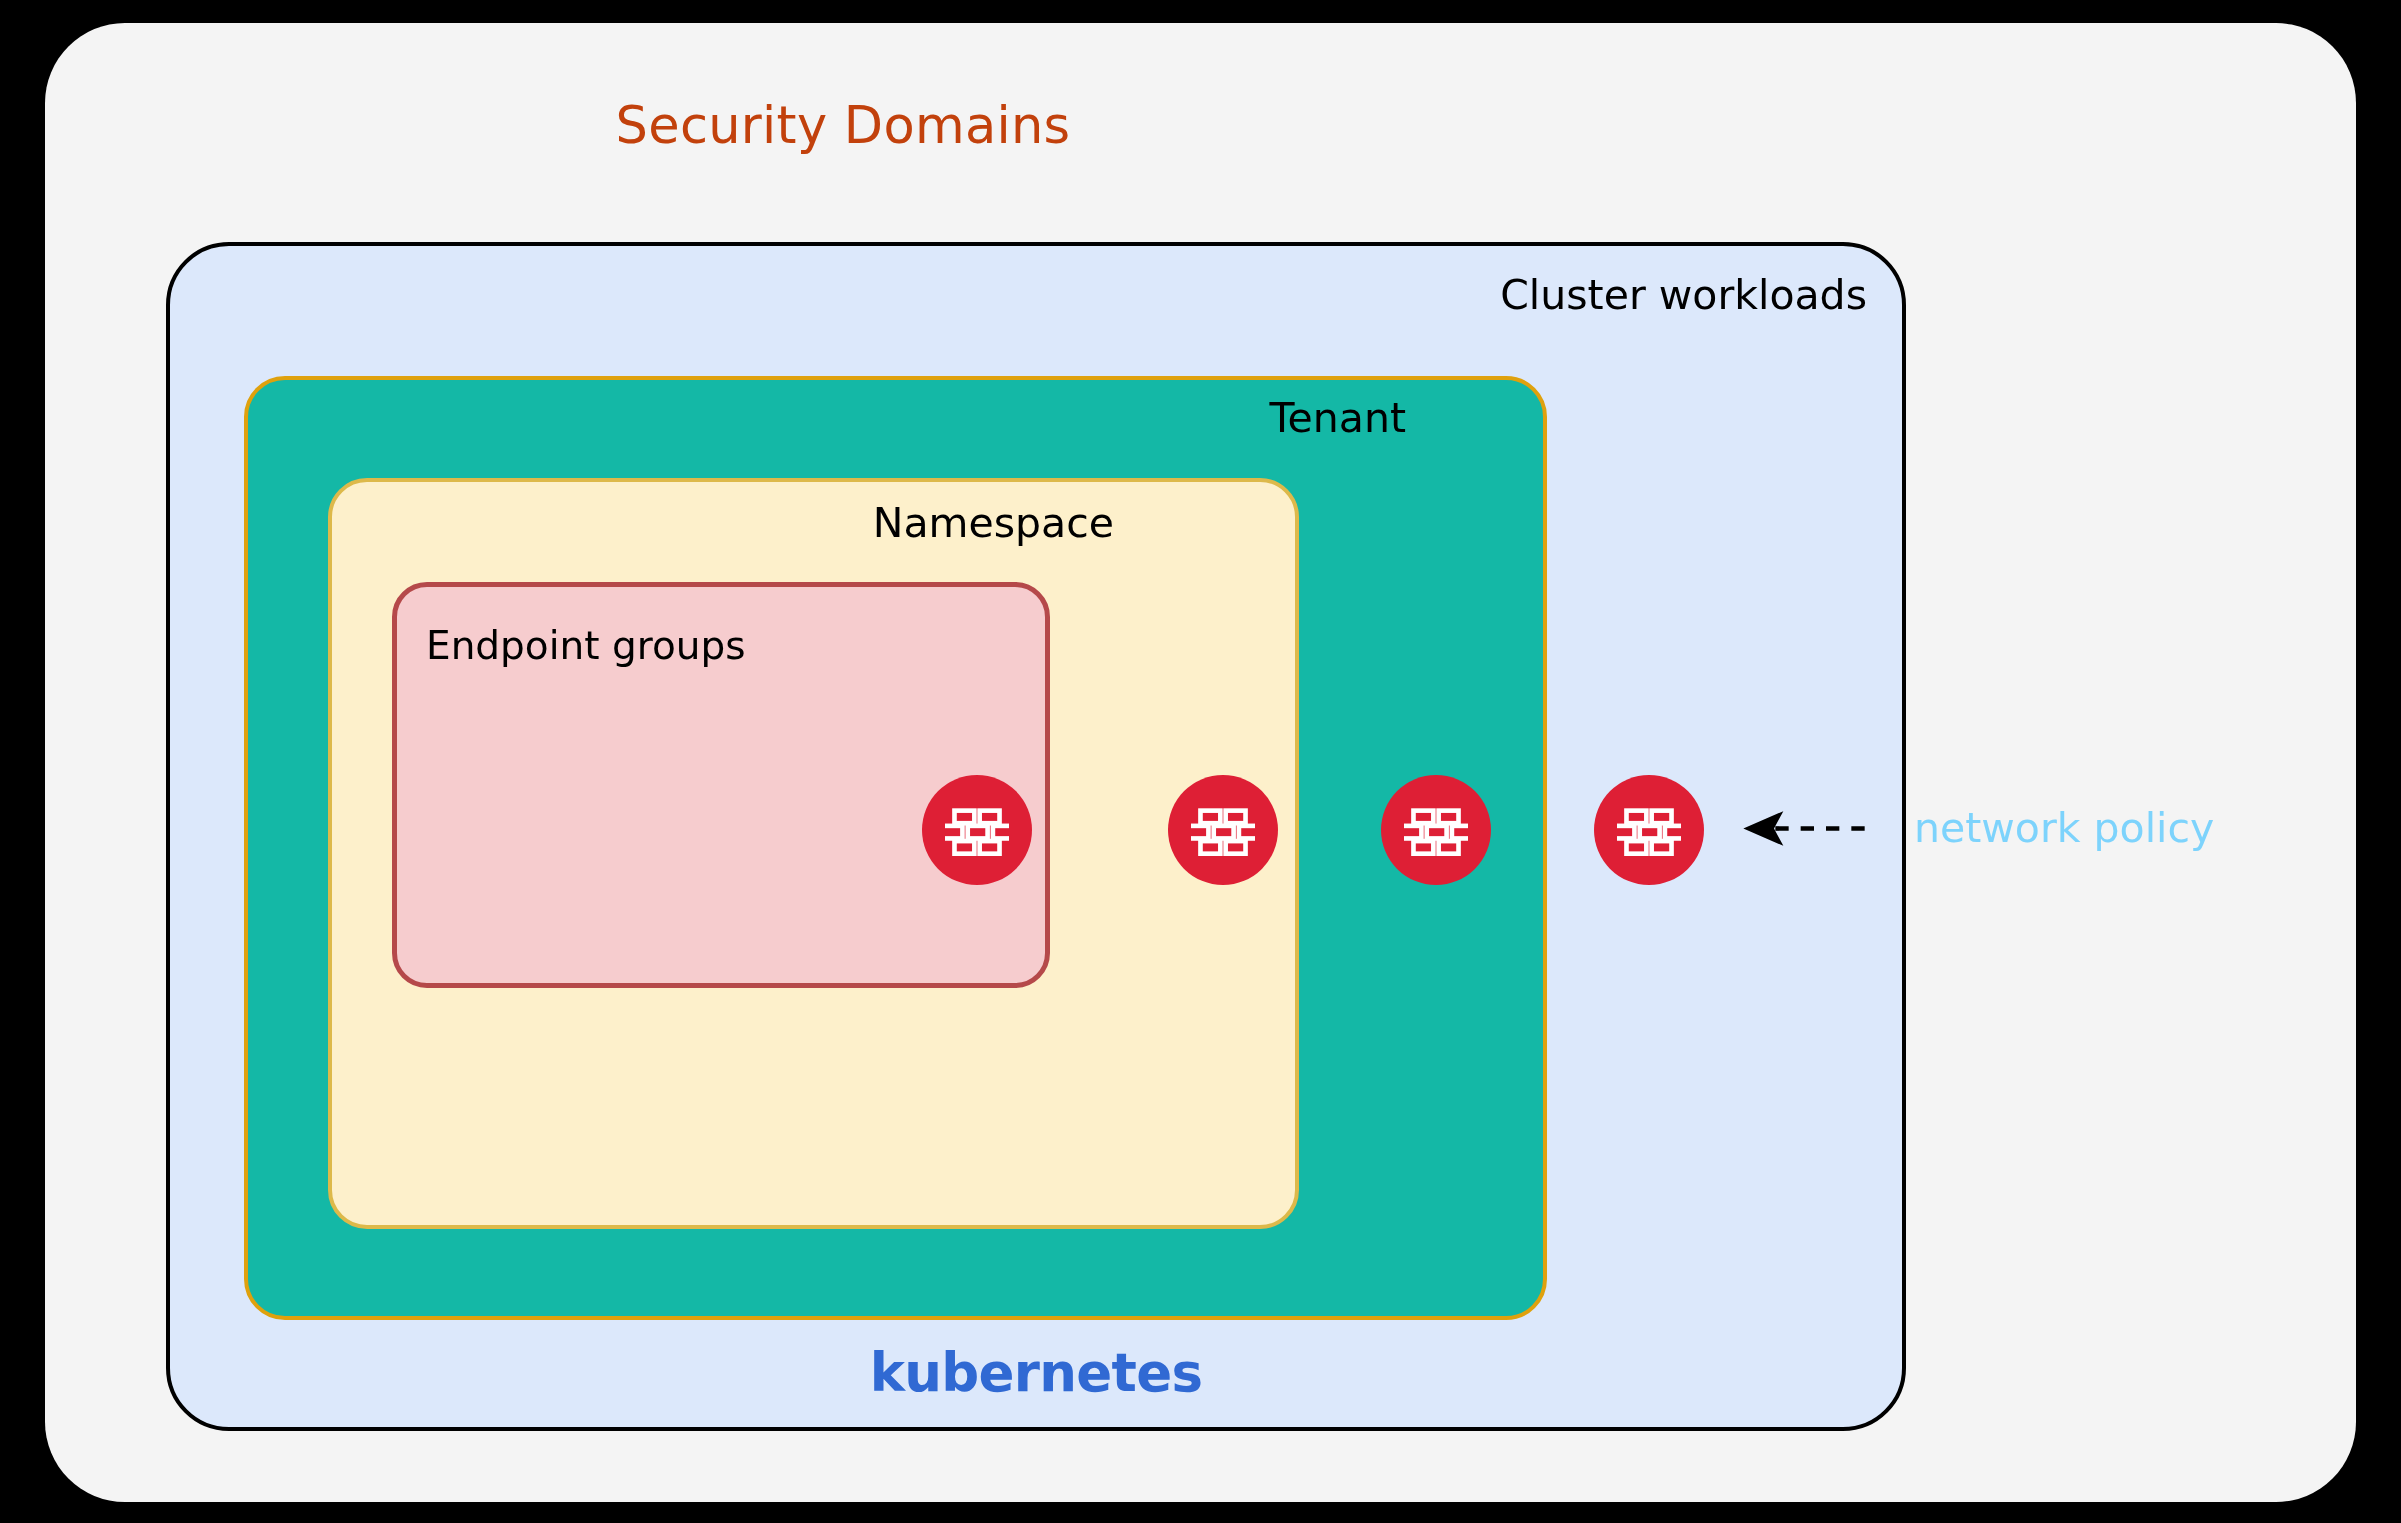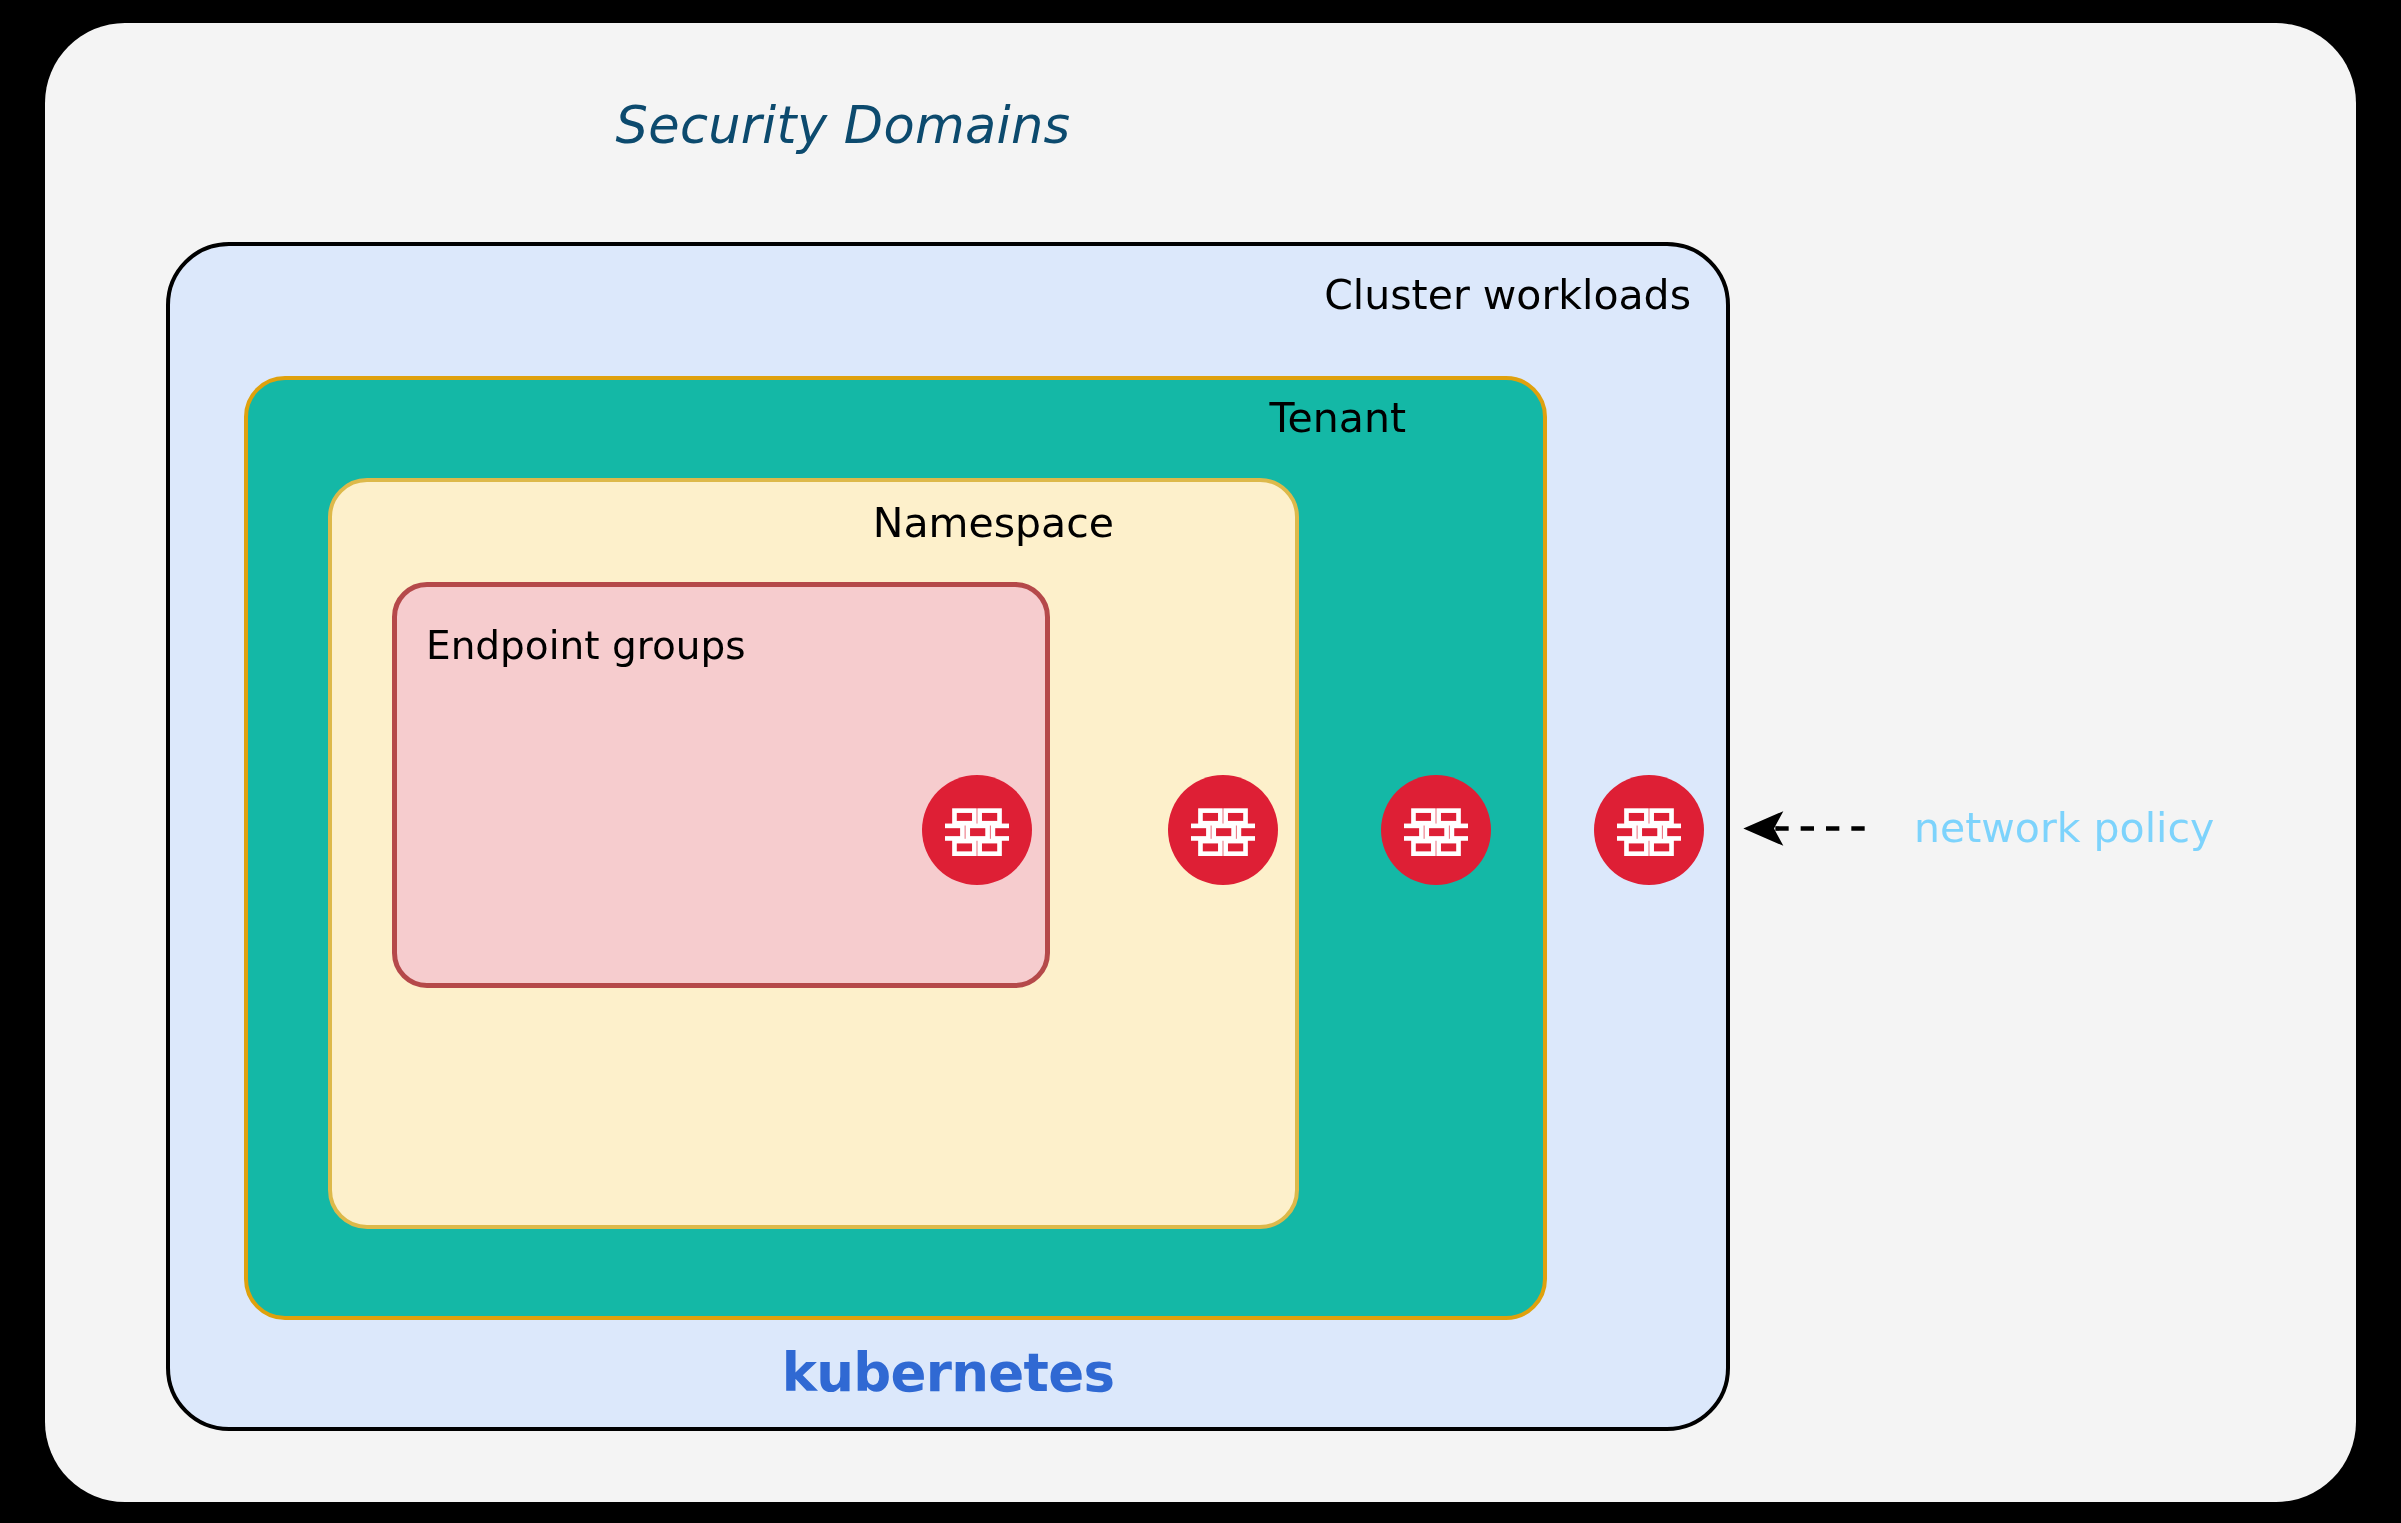--- a/index.html
+++ b/index.html
@@ -33,32 +33,31 @@
     box-sizing: border-box;
   }
 
   .sd-title {
     position: absolute;
     left: 0;
     top: 73px;
     width: 1596px;
     text-align: center;
     font-size: 51px;
-    color: #0c4a6e;
+    color: #c2410c;
     letter-spacing: 0.3px;
     white-space: nowrap;
-    font-style: italic;
   }
 
   
   .cluster-workloads {
     position: absolute;
     left: 121px;
     top: 219px;
-    width: 1564px;
+    width: 1740px;
     height: 1189px;
     background: #dce8fb;
     border: 4.7px solid #000000;
     border-radius: 63px;
     box-sizing: border-box;
   }
   .cw-title {
     position: absolute;
     right: 35px;
     top: 25px;

